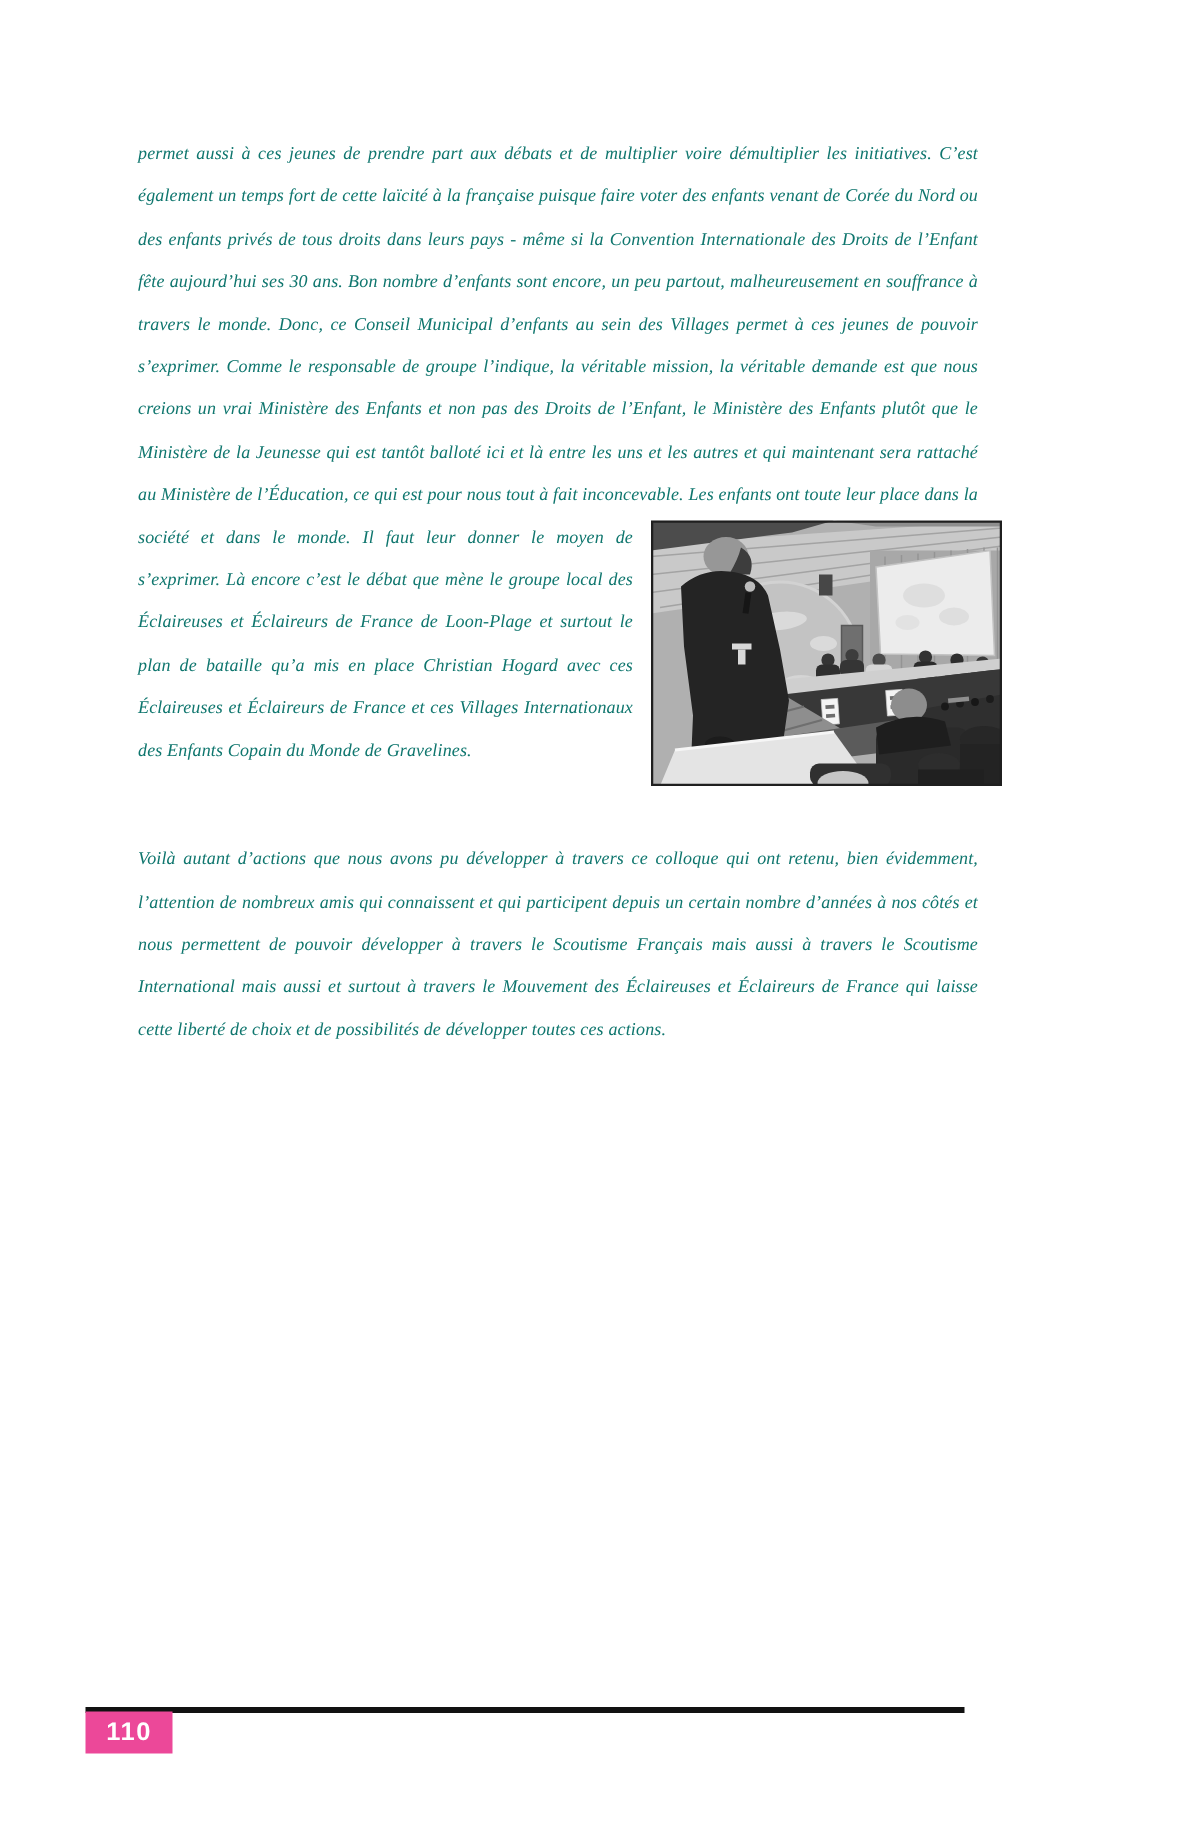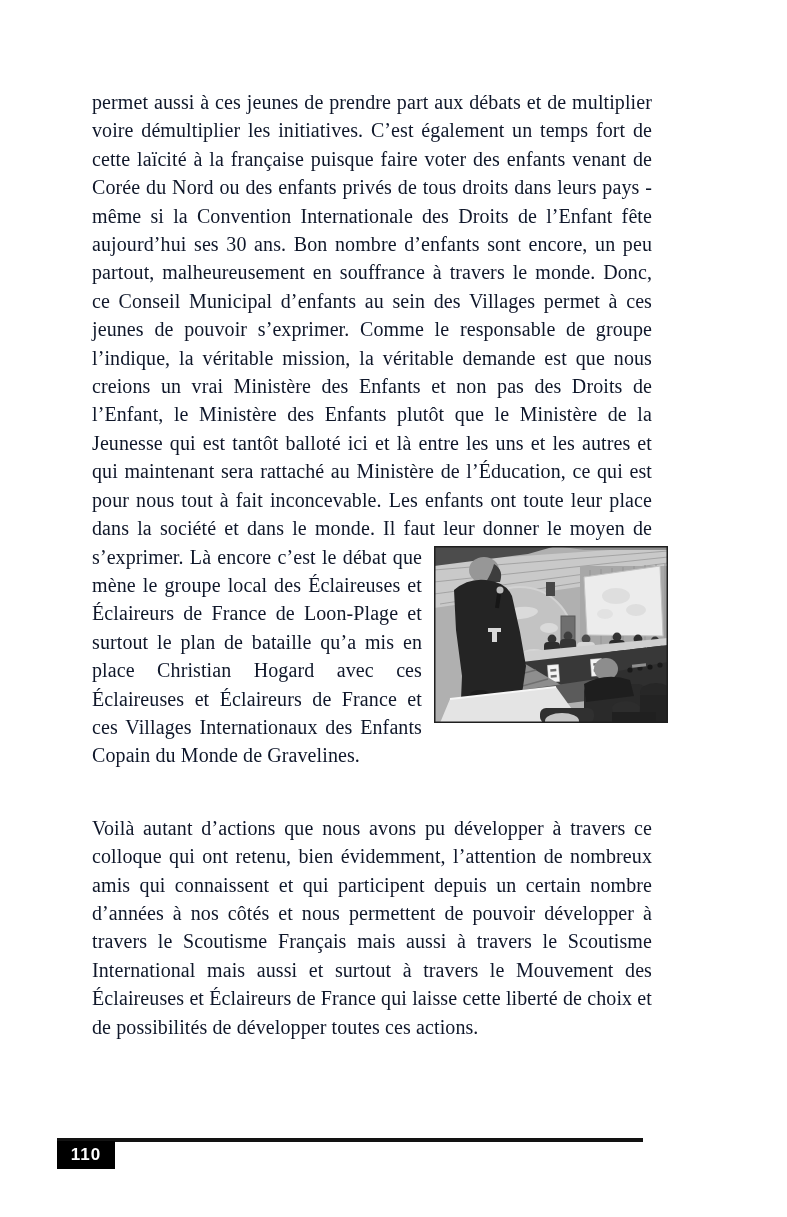--- a/index.html
+++ b/index.html
@@ -10,25 +10,26 @@
     height: 1217px;
     background: #ffffff;
     overflow: hidden;
     font-family: "Liberation Serif", "DejaVu Serif", serif;
   }
   .text-block {
     position: absolute;
     left: 92px;
     top: 88px;
     width: 560px;
-    font-size: 20px;
+    font-size: 12px;
     line-height: 28.4px;
-    color: #0f172a;
+    color: #0f766e;
     text-align: justify;
     letter-spacing: 0.1px;
+    font-style: italic;
   }
   .para { margin: 0; padding: 0; }
   .para + .para { margin-top: 44px; }
   .photo-float {
     float: right;
     width: 234px;
     height: 177px;
     margin: 3px -16px 8px 12px;
     background: #b0b0b0;
     box-shadow: 0 0 0 1px #2a2a2a inset;
@@ -41,21 +42,21 @@
     width: 586px;
     height: 4px;
     background: #121212;
   }
   .page-number-badge {
     position: absolute;
     left: 57px;
     top: 1141px;
     width: 58px;
     height: 28px;
-    background: #000000;
+    background: #ec4899;
     color: #ffffff;
     font-family: "Liberation Sans", "DejaVu Sans", sans-serif;
     font-weight: bold;
     font-size: 17px;
     letter-spacing: 1px;
     display: flex;
     align-items: center;
     justify-content: center;
   }
 </style>

